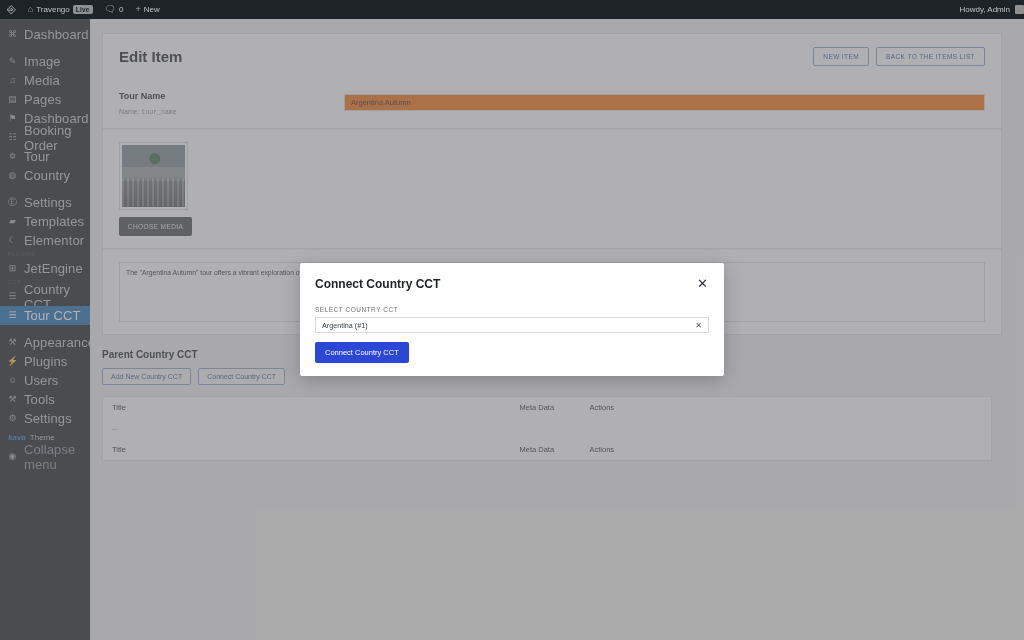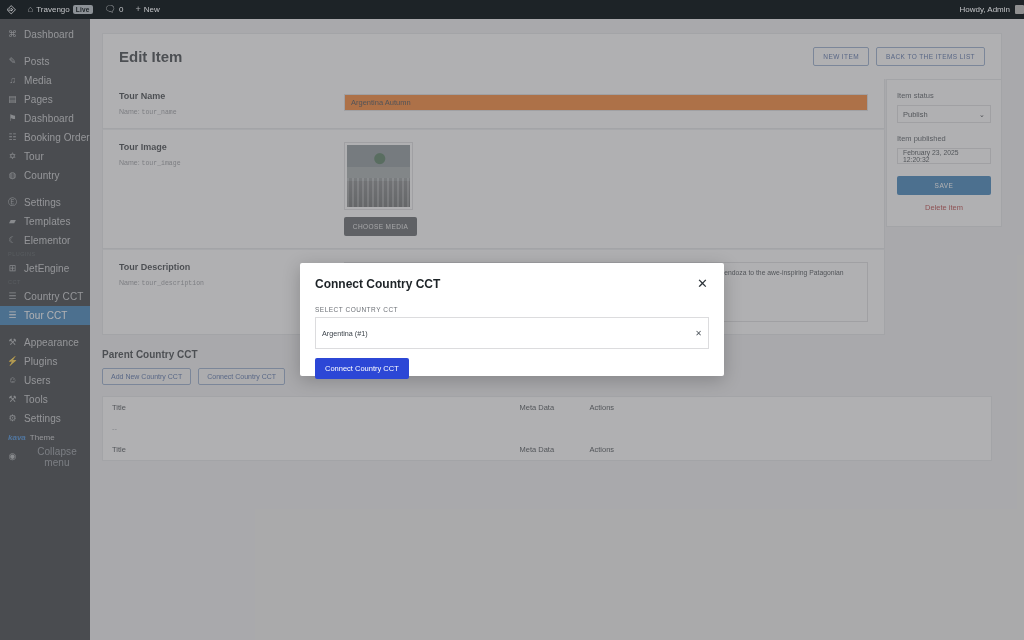--- a/index.html
+++ b/index.html
@@ -40,21 +40,21 @@
     background: #1d2327; color: #c3c4c7; font-size: 8px; padding-top: 6px;
   }
   .menu-item {
     display: flex; align-items: center; gap: 6px;
     height: 19px; padding-left: 7px; color: #c3c4c7; position: relative;
   }
   .menu-item .mi-icon {
     width: 11px; text-align: center; font-size: 9px; line-height: 1;
     color: #a7aaad; flex-shrink: 0;
   }
-  .menu-item .mi-label { font-size: 10px; letter-spacing: .1px; text-align: center; }
+  .menu-item .mi-label { font-size: 13px; letter-spacing: .1px; }
   .menu-item.active { background: #2271b1; color: #fff; }
   .menu-item.active .mi-icon { color: #fff; }
   .menu-item.active::after {
     content: ""; position: absolute; right: -5px; top: 50%;
     margin-top: -5px; border: 5px solid transparent;
     border-left-color: #2271b1; border-right: 0;
   }
   .menu-sep { height: 8px; }
   .menu-group-label {
     font-size: 5.5px; color: #3f4549; padding-left: 8px;
@@ -199,21 +199,21 @@
   .modal-title { font-size: 12px; font-weight: bold; color: #1d2327; }
   .modal-close {
     font-size: 13px; color: #2c3338; line-height: 1; background: none;
     border: none; padding: 0 1px; cursor: pointer;
   }
   .modal-field-label {
     font-size: 6.5px; color: #6c7076; letter-spacing: .5px;
     text-transform: uppercase; margin-top: 15px; margin-bottom: 4px;
   }
   .modal-select {
-    height: 32px; border: 1px solid #dcdcde; background: #fff;
+    height: 16px; border: 1px solid #dcdcde; background: #fff;
     display: flex; align-items: center; justify-content: space-between;
     padding: 0 6px; font-size: 7.2px; color: #3c434a;
   }
   .modal-select .clear-x { font-size: 8px; color: #50575e; }
   .btn-primary {
     margin-top: 9px; background: #2c47d6; color: #fff; border: none;
     font-size: 7.5px; padding: 6px 10px; border-radius: 2px;
   }
 </style>
 </head>
@@ -246,21 +246,21 @@
 
   <div class="sidebar">
     <div id="menu-list">
         <div class="menu-item">
           <span class="mi-icon">⌘</span>
           <span class="mi-label">Dashboard</span>
         </div>
         <div class="menu-sep"></div>
         <div class="menu-item">
           <span class="mi-icon">✎</span>
-          <span class="mi-label">Posts</span>
+          <span class="mi-label">Image</span>
         </div>
         <div class="menu-item">
           <span class="mi-icon">♫</span>
           <span class="mi-label">Media</span>
         </div>
         <div class="menu-item">
           <span class="mi-icon">▤</span>
           <span class="mi-label">Pages</span>
         </div>
         <div class="menu-item">
@@ -356,60 +356,38 @@
             <div class="fb-left">
               <div class="fb-title">Tour Name</div>
               <div class="fb-sub"><span>Name: </span><code>tour_name</code></div>
             </div>
             <div class="fb-right">
               <input class="text-input" value="Argentina Autumn" style="">
             </div>
           </div>
 
           <div class="field-box">
-            <div class="fb-left">
-              <div class="fb-title">Tour Image</div>
-              <div class="fb-sub"><span>Name: </span><code>tour_image</code></div>
-            </div>
             <div class="fb-right">
               <div class="thumb-wrap">
                 <div class="thumb">
                   <div class="thumb-img"></div>
                 </div>
                 <button class="choose-media">CHOOSE MEDIA</button>
               </div>
             </div>
           </div>
 
           <div class="field-box">
-            <div class="fb-left">
-              <div class="fb-title">Tour Description</div>
-              <div class="fb-sub"><span>Name: </span><code>tour_description</code></div>
-            </div>
             <div class="fb-right">
               <div class="desc-text">The "Argentina Autumn" tour offers a vibrant exploration of Argentina's stunning landscapes, from the colorful vineyards of Mendoza to the awe-inspiring Patagonian</div>
             </div>
           </div>
 
         </div>
 
-        <div class="side-col">
-          <div class="side-panel">
-            <div class="sp-label">Item status</div>
-            <div class="sp-select">
-              <span>Publish</span>
-              <span>⌄</span>
-            </div>
-            <div class="sp-gap"></div>
-            <div class="sp-label">Item published</div>
-            <div class="sp-date">February 23, 2025 12:20:32</div>
-            <button class="btn-save">SAVE</button>
-            <a class="delete-link">Delete item</a>
-          </div>
-        </div>
       </div>
 
       <div class="parent-sec">
         <div class="parent-title">Parent Country CCT</div>
         <div class="parent-btns">
           <button class="btn-outline-sm">Add New Country CCT</button>
           <button class="btn-outline-sm">Connect Country CCT</button>
         </div>
         <table class="rel-table">
           <thead>

